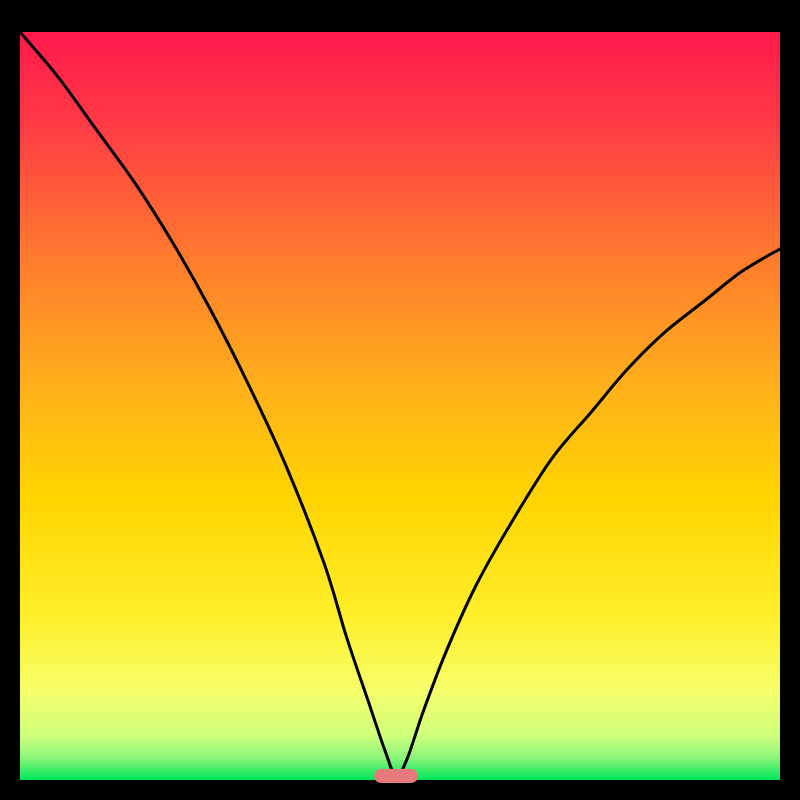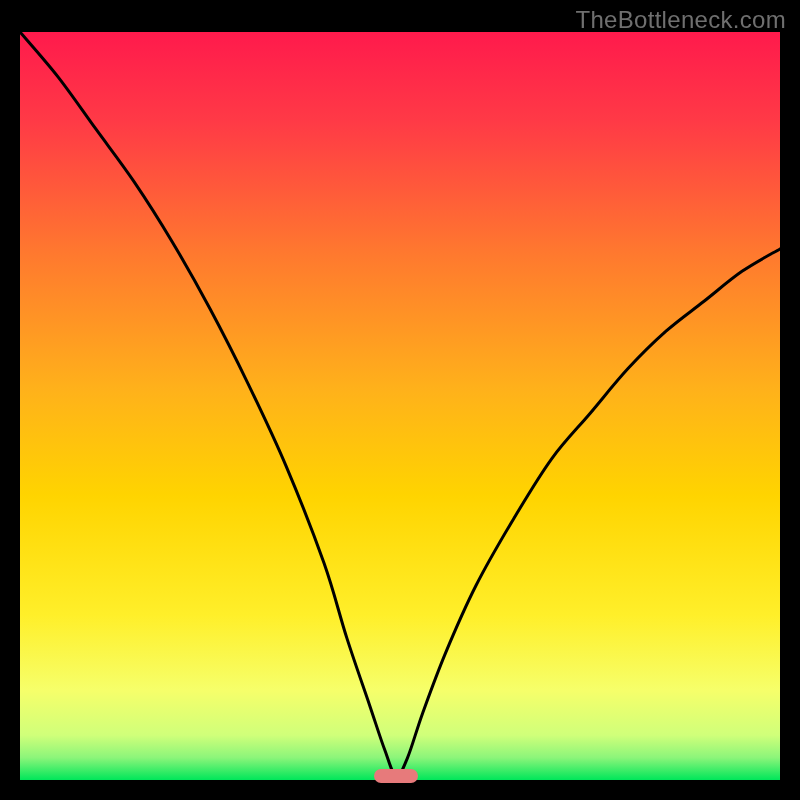--- a/index.html
+++ b/index.html
@@ -55,21 +55,20 @@
     width: 44px;
     background: #e77a7b;
     border-radius: 7px;
   }
 </style>
 </head>
 <body>
 
 <div class="chart-container">
 
-  <div class="watermark">TheBottleneck.com</div>
 
   <div class="plot-area">
 
     <svg class="gradient-svg" viewBox="0 0 760 748" preserveAspectRatio="none">
       <defs>
         <linearGradient id="bg-grad" x1="0" y1="0" x2="0" y2="1">
           <stop offset="0%" stop-color="#ff1a4c"></stop>
           <stop offset="12%" stop-color="#ff3a46"></stop>
           <stop offset="30%" stop-color="#ff7a2e"></stop>
           <stop offset="48%" stop-color="#ffb21a"></stop>

